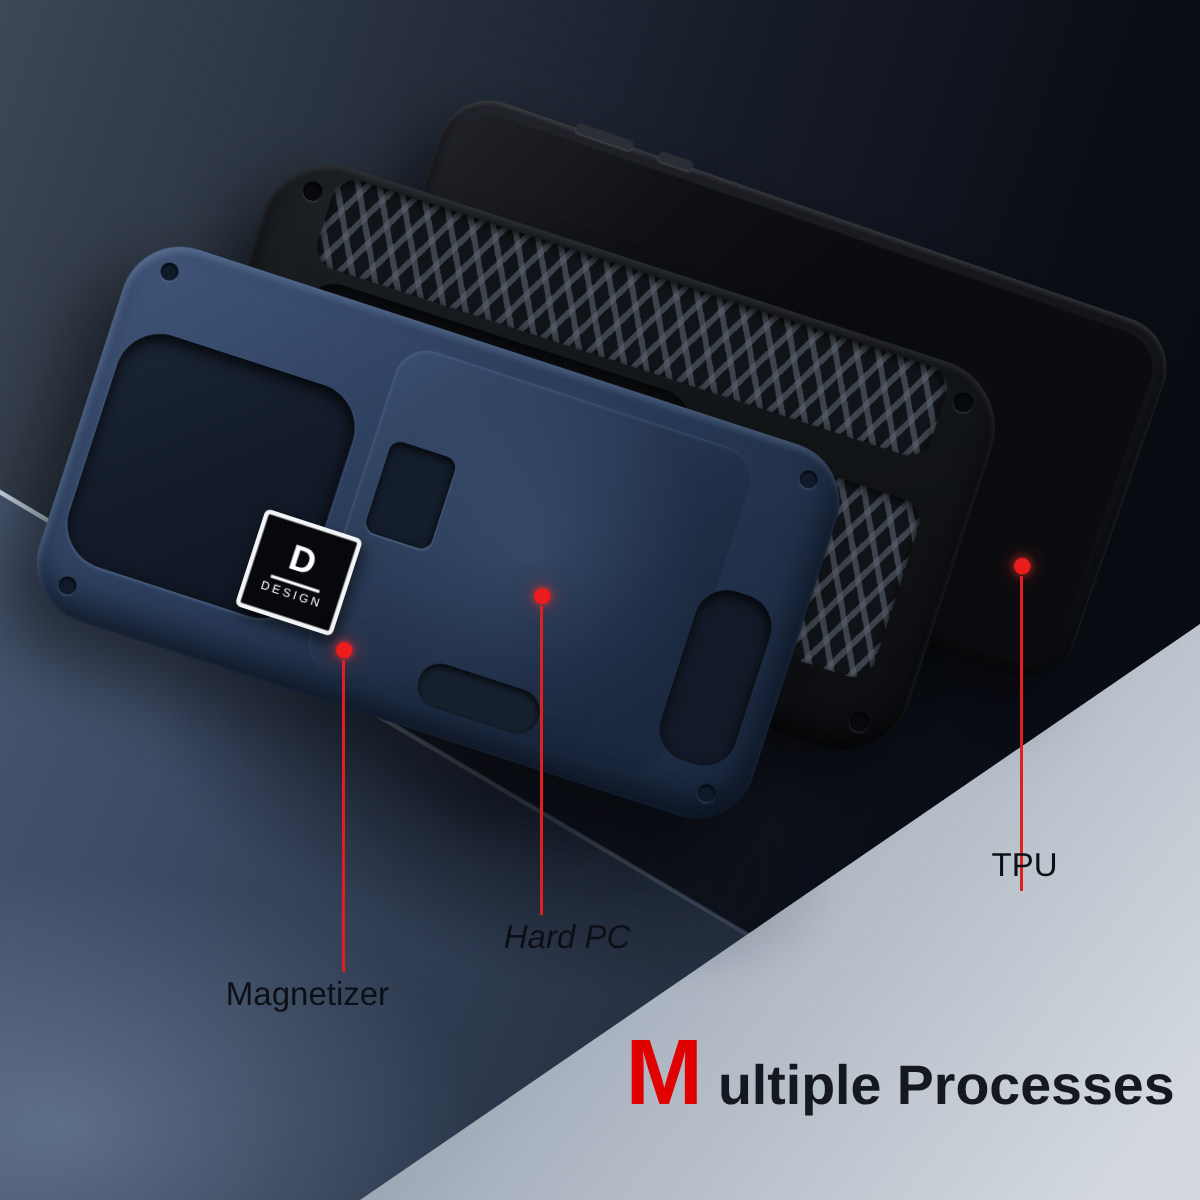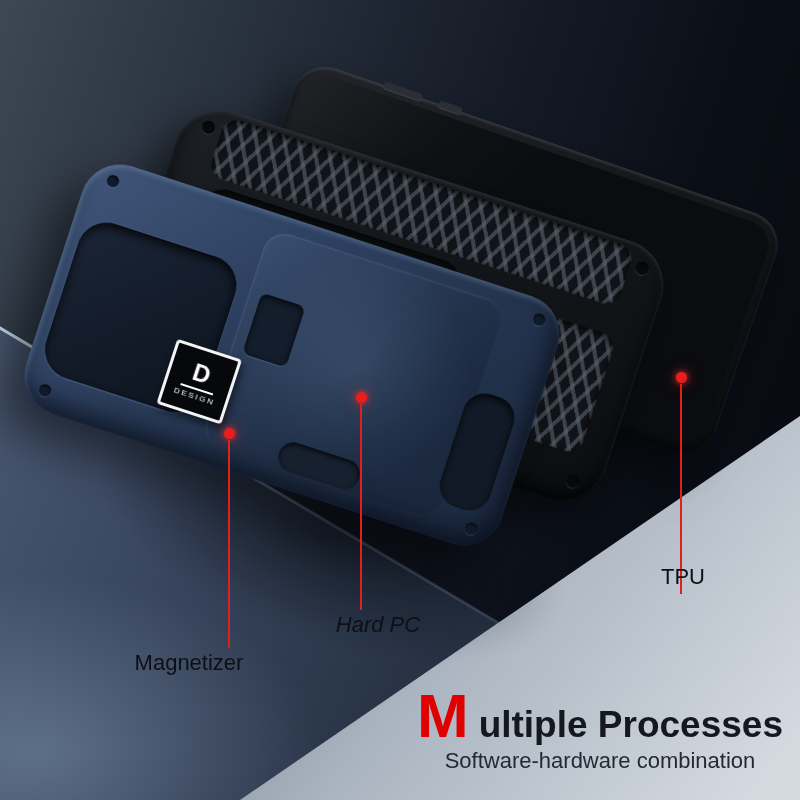--- a/index.html
+++ b/index.html
@@ -136,21 +136,21 @@
   #dot-magnetizer{left:224px;top:428px;}
   #dot-hardpc{left:356px;top:392px;}
   #dot-tpu{left:676px;top:372px;}
   .cline{width:2px;background:#e01f1f;}
   #line-magnetizer{left:228px;top:440px;height:208px;}
   #line-hardpc{left:360px;top:404px;height:206px;}
   #line-tpu{left:680px;top:384px;height:210px;}
   .callout-label{
     transform:translateX(-50%);font-size:22px;color:#0c1016;white-space:nowrap;
   }
-  #label-magnetizer{left:189px;top:650px;}
+  #label-magnetizer{left:205px;top:650px;}
   #label-hardpc{left:378px;top:612px;font-style:italic;}
   #label-tpu{left:683px;top:564px;}
 
   
   #caption{left:402px;top:690px;width:396px;text-align:center;}
   #caption-line1{
     display:flex;justify-content:center;align-items:baseline;
     font-weight:bold;color:#15181e;white-space:nowrap;line-height:1;
   }
   #caption-lead{font-size:62px;color:#e00000;line-height:.85;}
@@ -211,16 +211,15 @@
 
   <div id="dot-tpu" class="abs dot"></div>
   <div id="line-tpu" class="abs cline"></div>
   <div id="label-tpu" class="abs callout-label">TPU</div>
 
   <div id="caption" class="abs">
     <div id="caption-line1">
       <span id="caption-lead">M</span>
         <span id="caption-rest">ultiple Processes</span>
     </div>
-    <div id="caption-sub">Software-hardware combination</div>
   </div>
 
 </div>
 
 </body></html>

